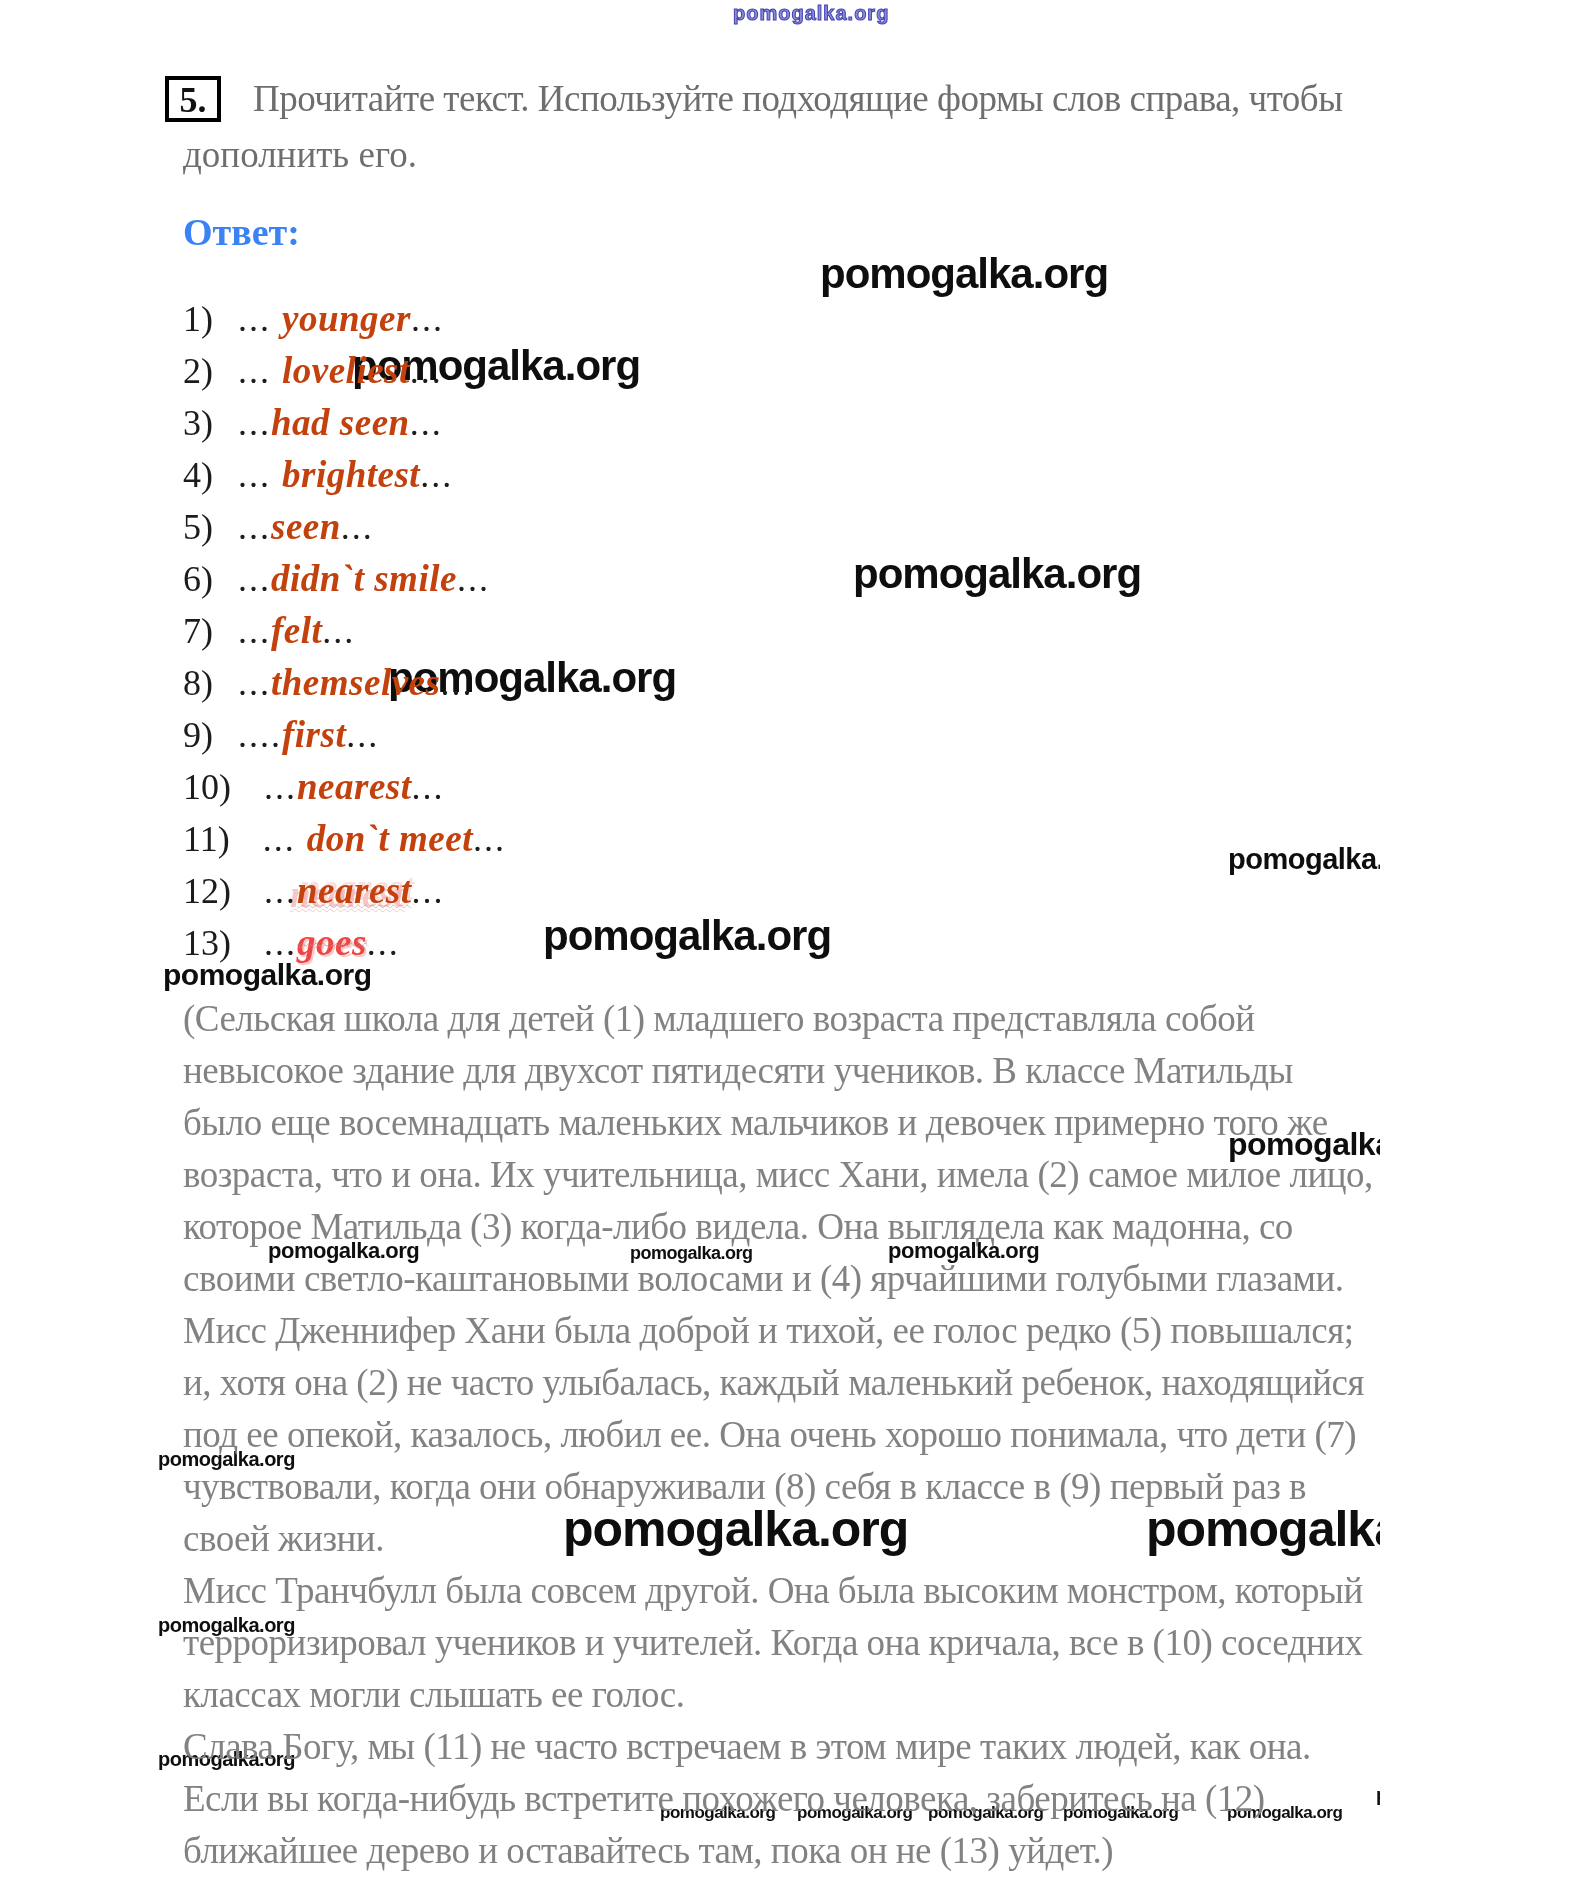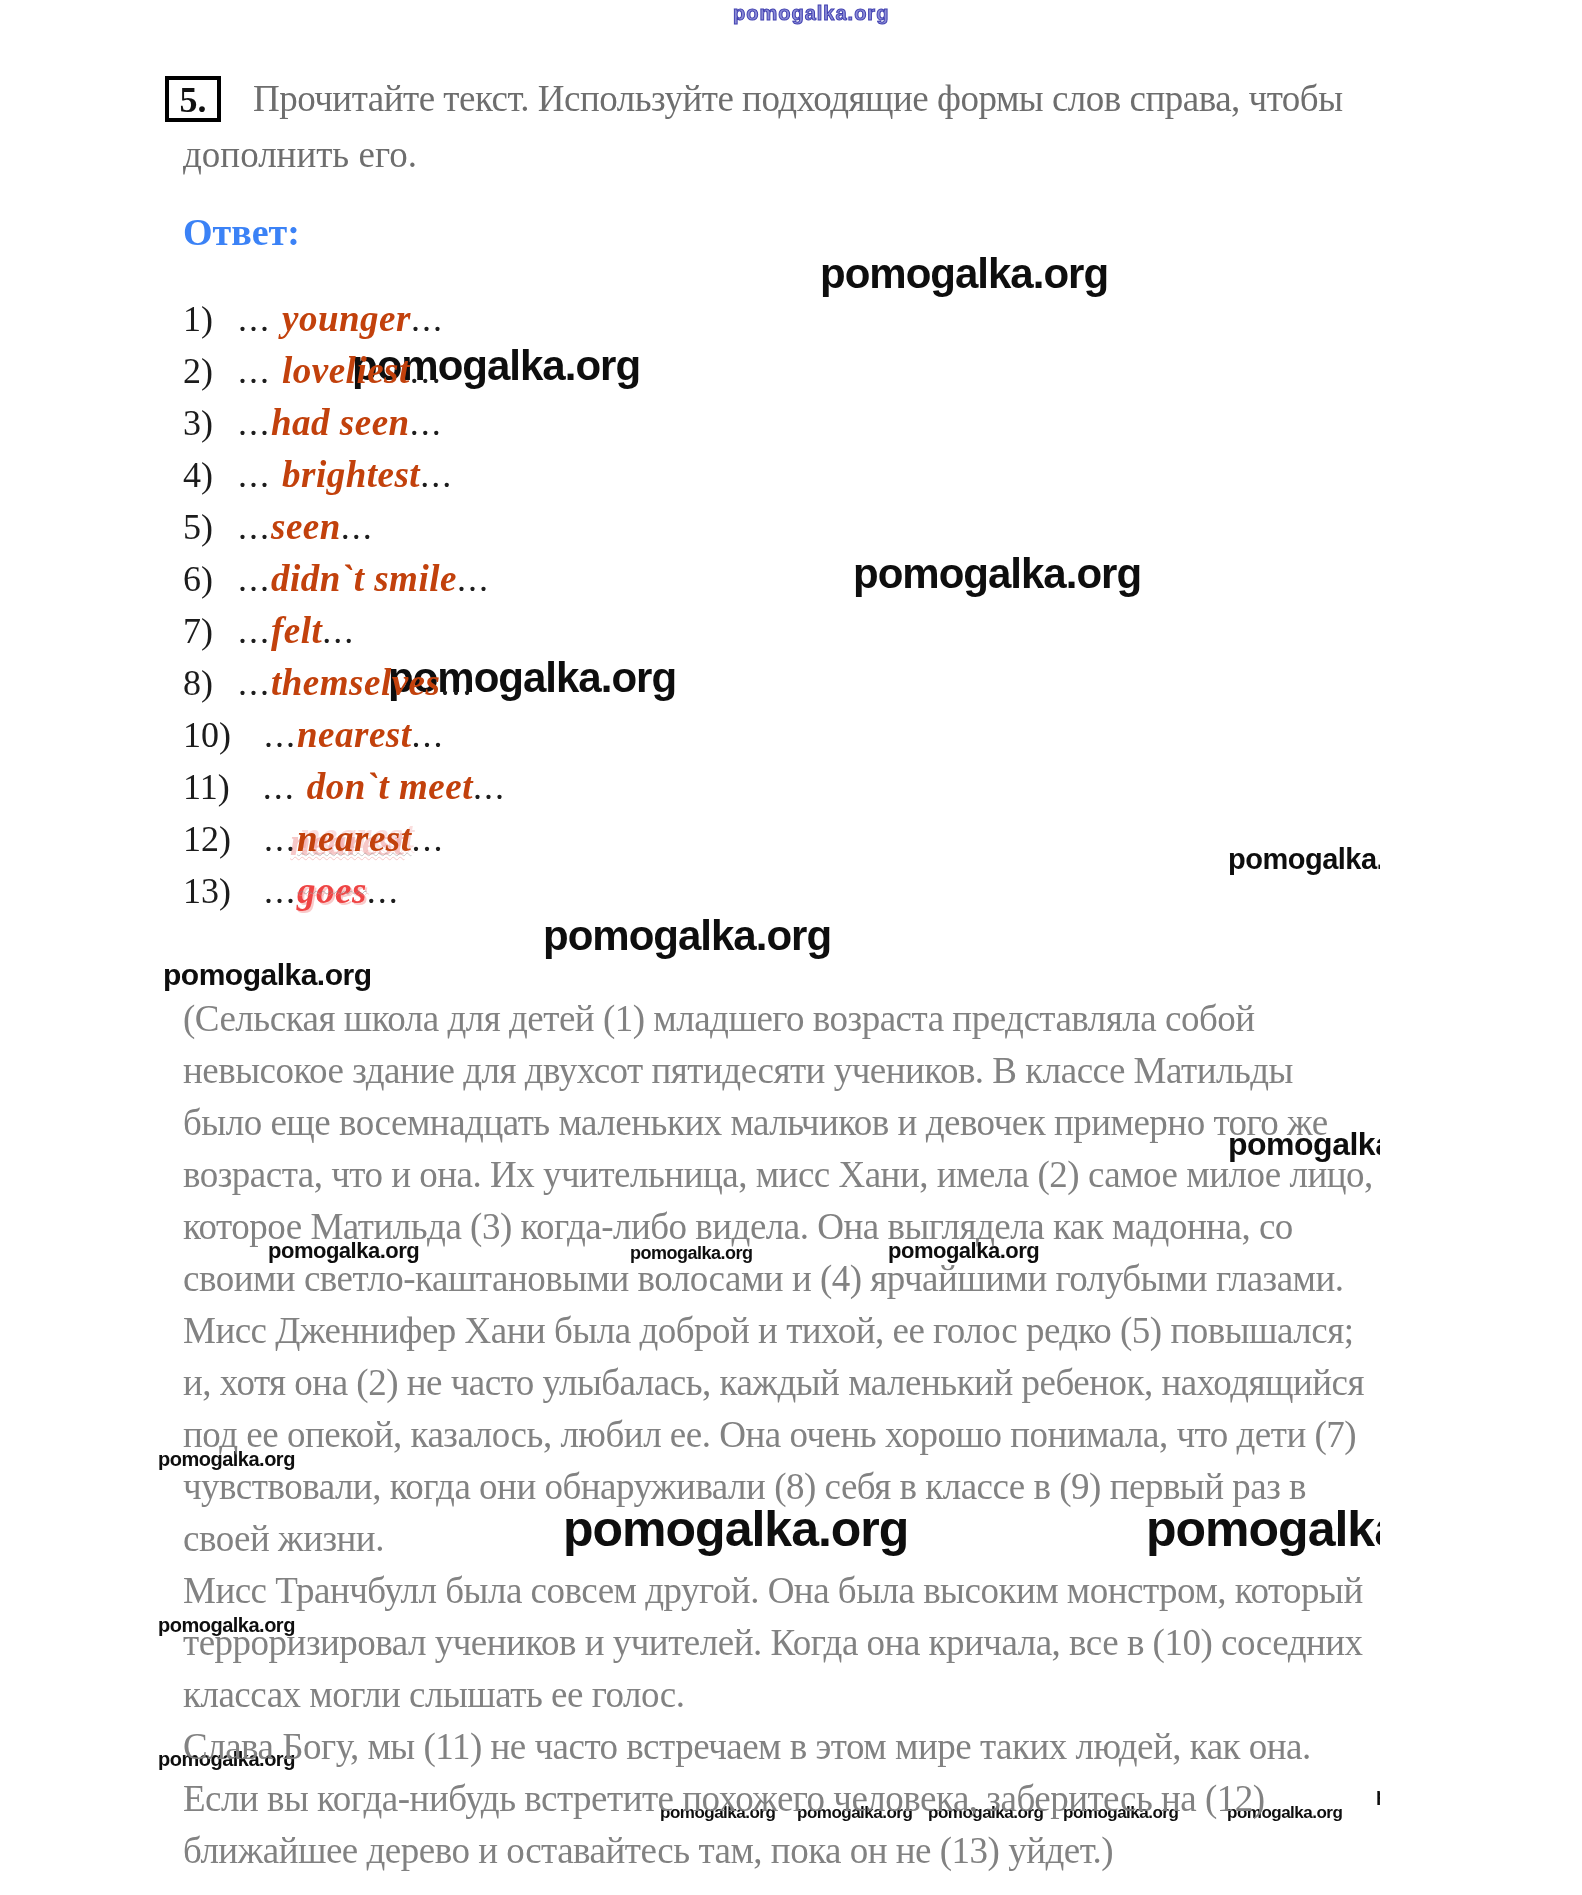--- a/index.html
+++ b/index.html
@@ -104,20 +104,21 @@
 
   <div class="answers">
     <div class="arow"><span class="num">1)</span><span class="dots"> ... </span><span class="word">younger</span><span class="dots">...</span></div>
     <div class="arow"><span class="num">2)</span><span class="dots"> ... </span><span class="word">loveliest</span><span class="dots">...</span></div>
     <div class="arow"><span class="num">3)</span><span class="dots"> ...</span><span class="word">had seen</span><span class="dots">...</span></div>
     <div class="arow"><span class="num">4)</span><span class="dots"> ... </span><span class="word">brightest</span><span class="dots">...</span></div>
     <div class="arow"><span class="num">5)</span><span class="dots"> ...</span><span class="word">seen</span><span class="dots">...</span></div>
     <div class="arow"><span class="num">6)</span><span class="dots"> ...</span><span class="word">didn`t smile</span><span class="dots">...</span></div>
     <div class="arow"><span class="num">7)</span><span class="dots"> ...</span><span class="word">felt</span><span class="dots">...</span></div>
     <div class="arow"><span class="num">8)</span><span class="dots"> ...</span><span class="word">themselves</span><span class="dots">...</span></div>
+    <div class="arow"><span class="num">9)</span><span class="dots"> ....</span><span class="word">first</span><span class="dots">...</span></div>
     <div class="arow"><span class="num">10)</span><span class="dots">   ...</span><span class="word">nearest</span><span class="dots">...</span></div>
     <div class="arow"><span class="num">11)</span><span class="dots">   ... </span><span class="word">don`t meet</span><span class="dots">...</span></div>
     <div class="arow ghost"><span class="num">12)</span><span class="dots">   ...</span><span class="word">nearest</span><span class="dots">...</span></div>
     <div class="arow strike"><span class="num">13)</span><span class="dots">   ...</span><span class="word">goes</span><span class="dots">...</span></div>
   </div>
 
   <div class="para">
     <div class="pline">(Сельская школа для детей (1) младшего возраста представляла собой</div>
     <div class="pline">невысокое здание для двухсот пятидесяти учеников. В классе Матильды</div>
     <div class="pline">было еще восемнадцать маленьких мальчиков и девочек примерно того же</div>

